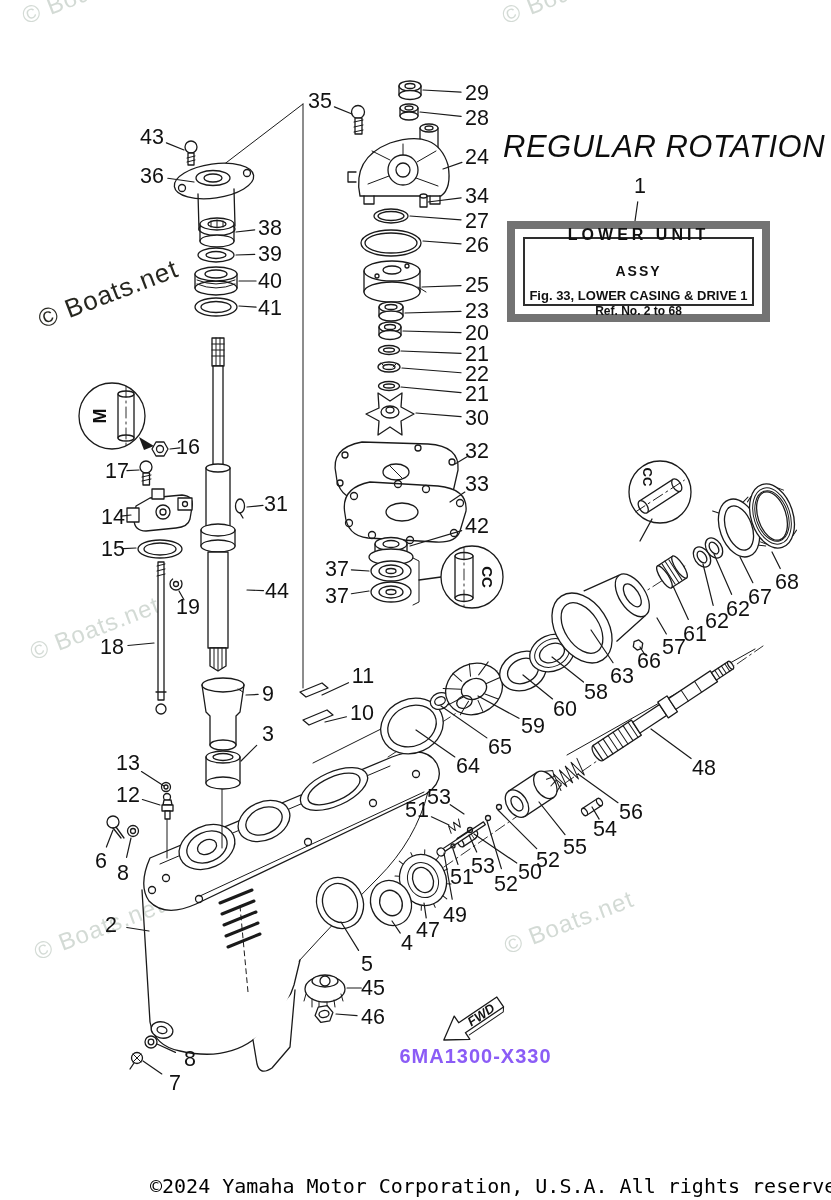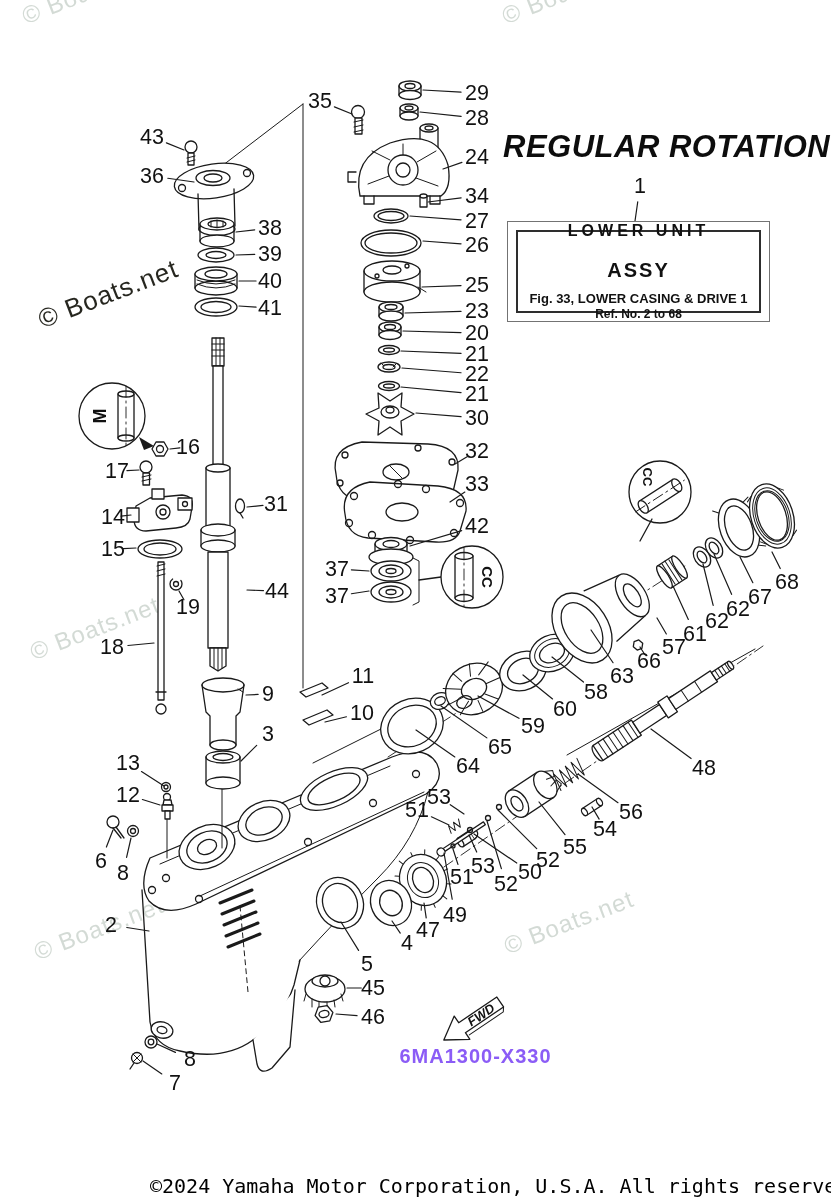--- a/index.html
+++ b/index.html
@@ -5,28 +5,28 @@
   html,body{margin:0;padding:0;background:#fff;}
   .page{position:relative;width:831px;height:1200px;background:#ffffff;
         font-family:"Liberation Sans",sans-serif;overflow:hidden;}
   
   .wm{position:absolute;white-space:nowrap;transform:rotate(-21deg);
       transform-origin:left top;letter-spacing:1px;font-size:24px;}
   .wm.light{color:#c9d2cb;opacity:.8;}
   .wm.dark{color:#16160f;opacity:.93;font-size:26px;}
   
   .title{position:absolute;left:503px;top:129px;font-size:31px;font-style:italic;
-         font-weight:bold;color:#0d0d0d;white-space:nowrap;letter-spacing:.5px;}
+         font-weight:normal;color:#0d0d0d;white-space:nowrap;letter-spacing:.5px;}
   .fig-box{position:absolute;left:507px;top:221px;width:263px;height:101px;
-           border:1px solid #737373;padding:8px;box-sizing:border-box;background:#fff;}
+           border:8px solid #737373;padding:8px;box-sizing:border-box;background:#fff;}
   .fig-box-inner{border:2px solid #2e2e2e;width:100%;height:100%;box-sizing:border-box;
            display:flex;flex-direction:column;align-items:center;justify-content:center;
            gap:1px;color:#111;}
   .l1{font-weight:bold;font-size:16px;letter-spacing:4px;}
-  .l2{font-weight:bold;font-size:20px;letter-spacing:2px;margin-top:18px;}
+  .l2{font-weight:bold;font-size:14px;letter-spacing:2px;margin-top:18px;}
   .l3{font-weight:bold;font-size:13px;margin-top:8px;}
   .l4{font-weight:bold;font-size:12px;}
   .dwg{position:absolute;left:398px;top:1045px;width:155px;text-align:center;
        font-size:20px;font-weight:bold;letter-spacing:1px;color:#8b5cf6;}
   .footer{position:absolute;left:150px;top:1174px;white-space:nowrap;color:#000;
        font-family:"DejaVu Sans Mono",monospace;font-size:20px;}
   
   svg.art{position:absolute;left:0;top:0;}
   svg.art path,svg.art circle,svg.art ellipse,svg.art line,svg.art polyline{
        stroke:#1a1a1a;stroke-width:1.3;fill:none;stroke-linejoin:round;stroke-linecap:round;}

